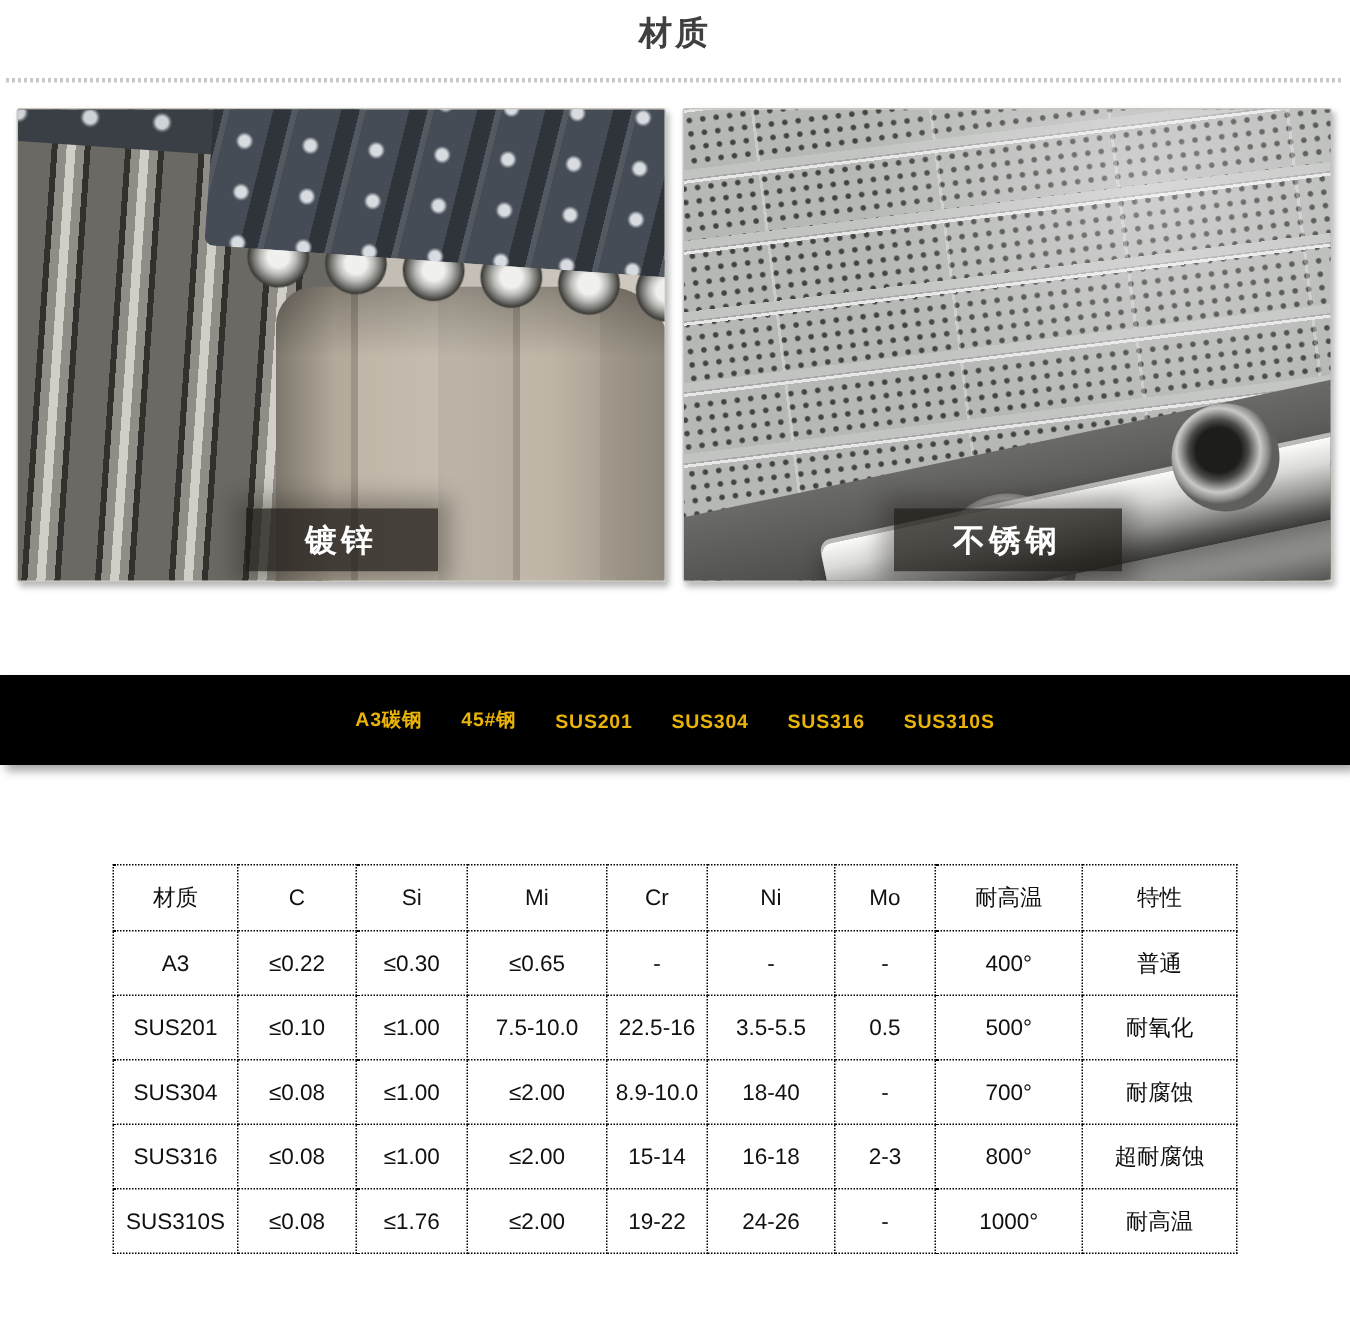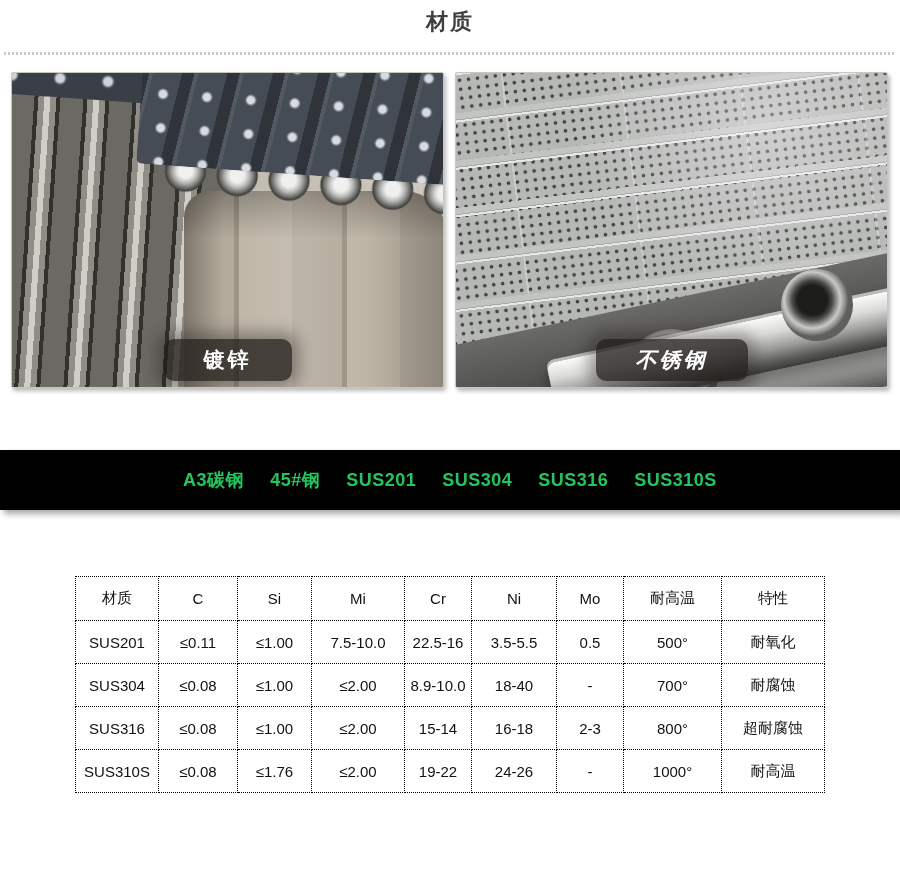--- a/index.html
+++ b/index.html
@@ -40,21 +40,21 @@
   .pl-rollers{position:absolute;left:148px;top:84px;width:300px;height:50px;transform:rotate(5deg);
       background-image:radial-gradient(circle at 25px 25px,#f0f0ee 7px,#b9b9b5 12px,#6e6e6a 17px,#3c3b38 20px,transparent 21px);
       background-size:52px 50px;}
   .pl-cyl{position:absolute;left:172px;top:118px;width:262px;height:235px;border-radius:26px 42px 0 0;
       background:
         linear-gradient(90deg,rgba(0,0,0,0.30) 0,rgba(0,0,0,0) 15%,rgba(255,255,255,0.12) 45%,rgba(0,0,0,0) 70%,rgba(0,0,0,0.22) 100%),
         linear-gradient(180deg,rgba(0,0,0,0.28) 0,rgba(0,0,0,0) 20%),
         repeating-linear-gradient(90deg,#b3aa9b 0 50px,#9b9284 50px 55px,#beb5a6 55px 108px);}
 
   
-  .photo-right{background:linear-gradient(115deg,#e8e9e7,#c2c4c3 45%,#97999b 80%,#7e8082);font-style:italic;}
+  .photo-right{background:linear-gradient(115deg,#e8e9e7,#c2c4c3 45%,#97999b 80%,#7e8082);}
   .pr-perf{position:absolute;left:-55px;top:-70px;width:590px;height:420px;transform:rotate(-7deg);
       background-color:#b6b8b6;
       background-image:
         repeating-linear-gradient(0deg,rgba(255,255,255,0.6) 0 2px,rgba(0,0,0,0.14) 2px 3px,transparent 3px 47px),
         repeating-linear-gradient(0deg,#c2c4c2 0 9px,transparent 9px 47px),
         repeating-linear-gradient(90deg,rgba(255,255,255,0.28) 0 2px,transparent 2px 118px),
         radial-gradient(circle,#41433f 1.5px,transparent 2.2px);
       background-size:auto,auto,auto,9px 9px;
       box-shadow:inset 0 0 70px rgba(255,255,255,0.25);}
   .pr-shine{position:absolute;left:0;top:0;width:100%;height:100%;
@@ -70,28 +70,28 @@
   .pr-roller{position:absolute;right:34px;bottom:46px;width:72px;height:72px;border-radius:50%;transform:rotate(-12deg);
       background:radial-gradient(circle at 45% 42%,#1d1d1b 0 15px,#4a4a48 20px,#c9c9c7 28px,#8d8d8b 33px,#5f5f5d 36px);}
   .pr-roller2{position:absolute;left:170px;bottom:-34px;width:92px;height:92px;border-radius:50%;
       background:radial-gradient(circle at 48% 45%,#151513 0 20px,#3e3e3c 27px,#a8a8a6 38px,#6f6f6d 44px);}
   .pr-floor{position:absolute;right:-12px;bottom:-12px;width:150px;height:74px;transform:rotate(-12deg);
       background:#b9a98f;}
 
   
   .photo-label{position:absolute;left:50%;bottom:6px;transform:translateX(-50%);
       background:var(--label_bg,rgba(33,30,26,0.78));color:#fff;font-size:21px;font-weight:bold;
-      letter-spacing:3px;padding:7px 40px;border-radius:10px;white-space:nowrap;
+      letter-spacing:3px;padding:7px 40px;border-radius:0;white-space:nowrap;
       box-shadow:0 0 14px 8px rgba(33,30,26,0.35);}
 
   
   .banner{margin-top:62px;height:60px;background:var(--banner_bg,#000);
       display:flex;justify-content:center;align-items:center;
       box-shadow:4px 4px 6px rgba(0,0,0,0.35);}
-  .grade{color:#22c55e;font-size:18px;font-weight:bold;letter-spacing:0.5px;margin:0 13px;}
+  .grade{color:#eab308;font-size:13px;font-weight:bold;letter-spacing:0.5px;margin:0 13px;}
 
   
   .spec-table{margin:66px 0 0 75px;width:749px;border-collapse:collapse;table-layout:fixed;}
   .spec-table th,.spec-table td{border:1px dotted var(--table_border,#000);text-align:center;
       vertical-align:middle;font-size:15px;color:#111;font-weight:normal;padding:0;
       overflow:hidden;white-space:nowrap;}
   .spec-table th{height:43px;}
   .spec-table td{height:42px;}
   .dash-b{border-bottom:2px dashed #111;}
 </style>
@@ -159,22 +159,33 @@
         <th>Mi</th>
         <th>Cr</th>
         <th>Ni</th>
         <th>Mo</th>
         <th>耐高温</th>
         <th>特性</th>
       </tr>
     </thead>
     <tbody>
       <tr>
+        <td>A3</td>
+        <td>≤0.22</td>
+        <td>≤0.30</td>
+        <td>≤0.65</td>
+        <td>-</td>
+        <td>-</td>
+        <td>-</td>
+        <td>400°</td>
+        <td>普通</td>
+      </tr>
+      <tr>
         <td>SUS201</td>
-        <td>≤0.11</td>
+        <td>≤0.10</td>
         <td>≤1.00</td>
         <td>7.5-10.0</td>
         <td>22.5-16</td>
         <td>3.5-5.5</td>
         <td>0.5</td>
         <td class="dash-b">500°</td>
         <td>耐氧化</td>
       </tr>
       <tr>
         <td>SUS304</td>

